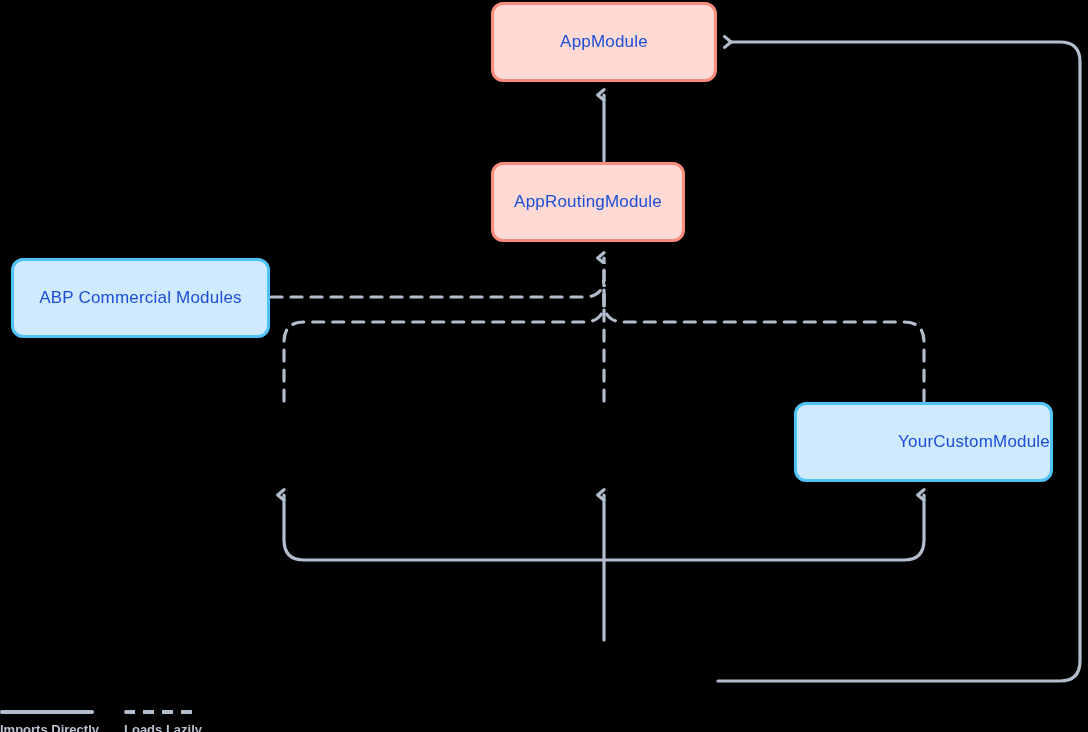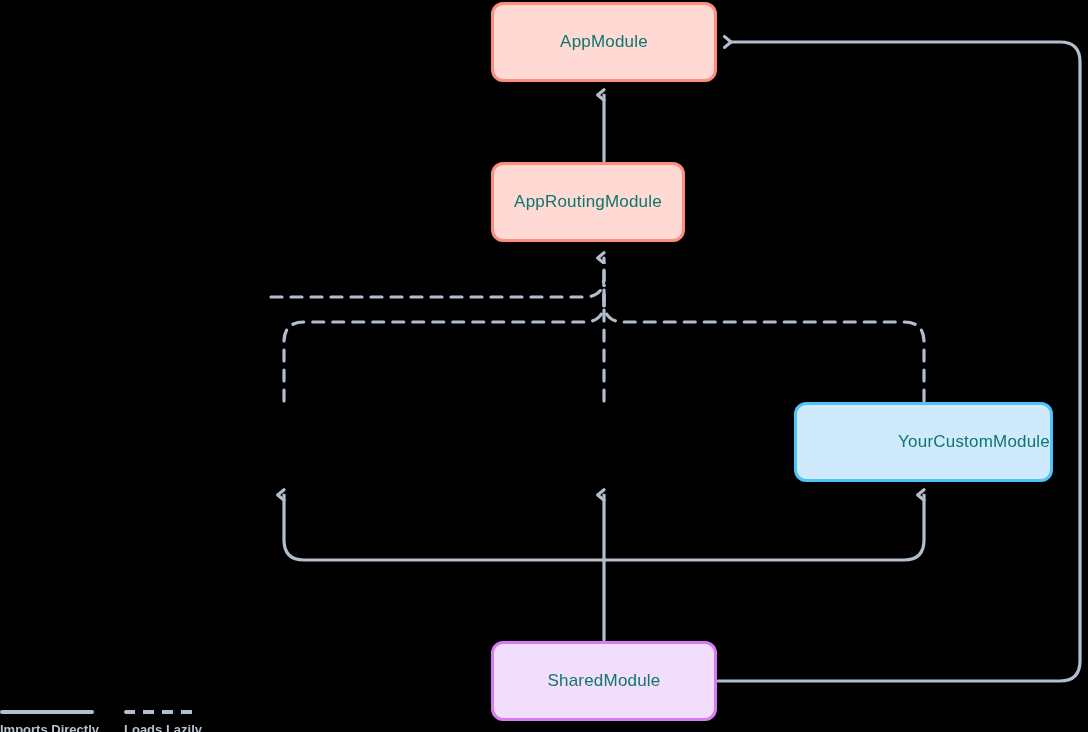--- a/index.html
+++ b/index.html
@@ -29,21 +29,21 @@
     border-width: 3px;
     border-style: solid;
     display: flex;
     align-items: center;
     justify-content: center;
     z-index: 3;
   }
   .node-label {
     font-size: 17px;
     letter-spacing: 0.2px;
-    color: #0f766e;
+    color: #1d4ed8;
     text-align: center;
     white-space: nowrap;
   }
   .legend-item {
     position: absolute;
     z-index: 4;
   }
   .legend-swatch {
     height: 4px;
     border-radius: 2px;
@@ -102,30 +102,30 @@
   </svg>
 
   <div class="node" style="left:491px; top:2px; width:226px; height:80px; background:#ffd9d3; border-color:#fa8d7e;">
     <span class="node-label">AppModule</span>
   </div>
 
   <div class="node" style="left:491px; top:162px; width:194px; height:80px; background:#ffd9d3; border-color:#fa8d7e;justify-content:center;">
     <span class="node-label">AppRoutingModule</span>
   </div>
 
+  <div class="node" style="left:11px; top:258px; width:259px; height:80px; background:#cfeafd; border-color:#4fc2f7;">
+    <span class="node-label">ABP Commercial Modules</span>
+  </div>
 
 
 
   <div class="node" style="left:794px; top:402px; width:259px; height:80px; background:#cfeafd; border-color:#4fc2f7;justify-content:flex-end;">
     <span class="node-label">YourCustomModule</span>
   </div>
 
-  <div class="node" style="left:491px; top:641px; width:226px; height:80px; background:#f2ddfc; border-color:#d77cf0;">
-    <span class="node-label">SharedModule</span>
-  </div>
 
   <div class="legend-item" style="left:0px; top:710px;">
     <div class="legend-swatch solid" style="width:94px;"></div>
     <div class="legend-text">Imports Directly</div>
   </div>
 
   <div class="legend-item" style="left:124px; top:710px;">
     <div class="legend-swatch dashed" style="width:75px;"></div>
     <div class="legend-text">Loads Lazily</div>
   </div>

